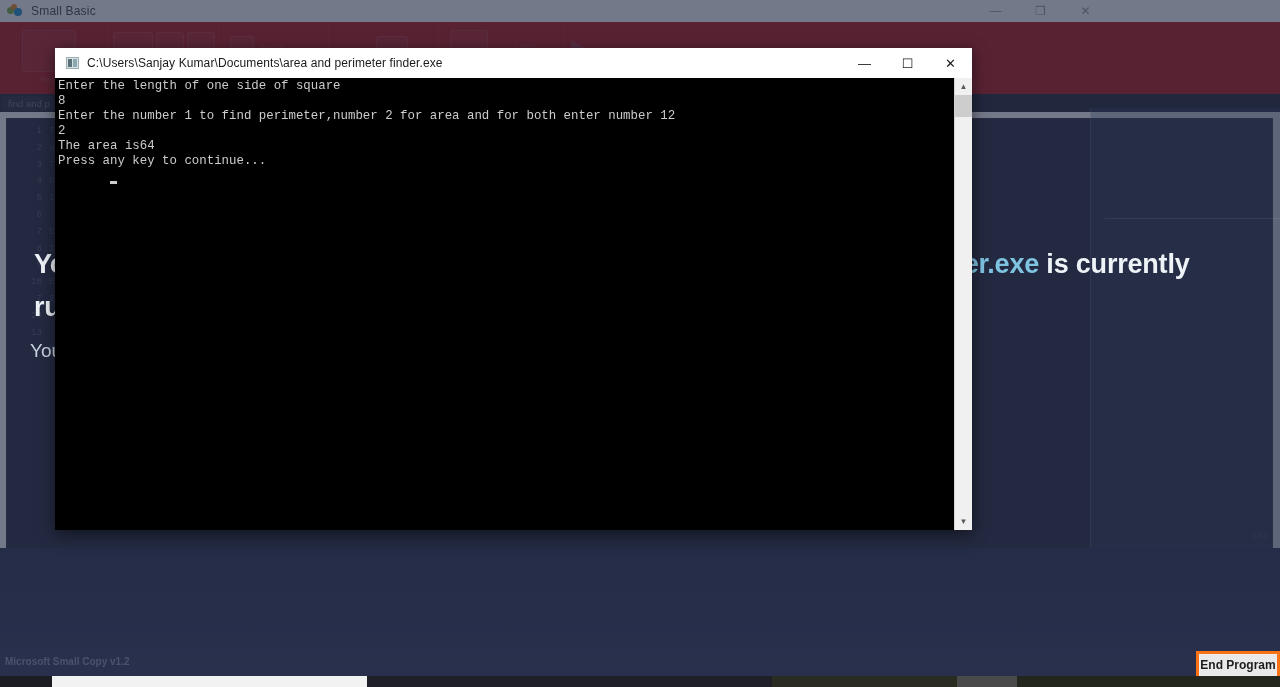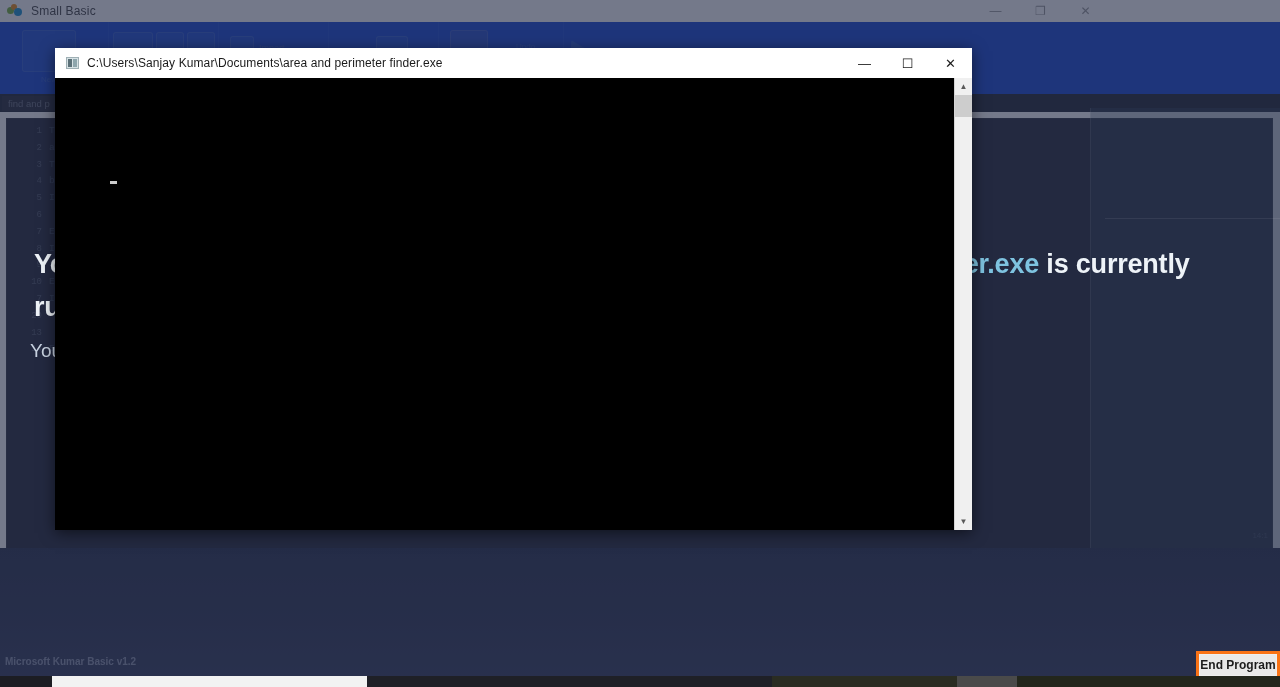--- a/index.html
+++ b/index.html
@@ -34,21 +34,21 @@
   }
   .sb-wc { position: absolute; top: 0; height: 22px; display: flex; right: 0; }
   .sb-wc div {
     width: 45px; height: 22px; display: flex; align-items: center; justify-content: center;
     color: #9b9b9b; font-size: 12px; line-height: 1;
   }
 
   
   .sb-ribbon {
     position: absolute; left: 0; top: 22px; width: 1280px; height: 72px;
-    background: #1d4ed8;
+    background: #b91c1c;
   }
   .ribbon-group {
     position: absolute; top: 0; height: 72px;
     border-right: 1px solid rgba(255,255,255,0.045);
   }
   .rb-btn {
     position: absolute; display: flex; flex-direction: column;
     align-items: center; justify-content: flex-start;
   }
   .rb-icon {
@@ -317,21 +317,21 @@
         <div>EndIf</div>
         <div>If b = 12 Then</div>
         <div>  TextWindow.WriteLine("The perimeter is" + 4 * a)</div>
         <div>  TextWindow.WriteLine("The area is" + a * a)</div>
         <div>EndIf</div>
       </div>
       <div class="sb-scroll-corner">14:1</div>
     </div>
 
     <div class="sb-statusbar">
-      <div class="sb-status-text">Microsoft Kumar Basic v1.2</div>
+      <div class="sb-status-text">Microsoft Small Copy v1.2</div>
     </div>
   </div>
 
   <div class="run-overlay">
     <div class="run-panel"></div>
     <div class="run-rule"></div>
 
     <div class="run-heading"><span>Your program </span><span class="path">C:\Users\Sanjay Kumar\Documents\area and perimeter finder.exe</span><span> is currently running.</span></div>
 
     <div class="run-sub">You can click on End Program to close your program and get</div>
@@ -344,20 +344,26 @@
       <span class="cns-icon"></span>
       <span class="cns-title-text">C:\Users\Sanjay Kumar\Documents\area and perimeter finder.exe</span>
       <div class="cns-wc">
         <div>—</div>
         <div>☐</div>
         <div>✕</div>
       </div>
     </div>
 
     <div class="console-body">
+      <div class="console-text">Enter the length of one side of square
+8
+Enter the number 1 to find perimeter,number 2 for area and for both enter number 12
+2
+The area is64
+Press any key to continue...</div>
       <div class="console-caret"></div>
     </div>
 
     <div class="cns-sb">
       <div class="cns-sb-arrow up">▲</div>
       <div class="cns-sb-thumb"></div>
       <div class="cns-sb-arrow down">▼</div>
     </div>
   </div>
 

